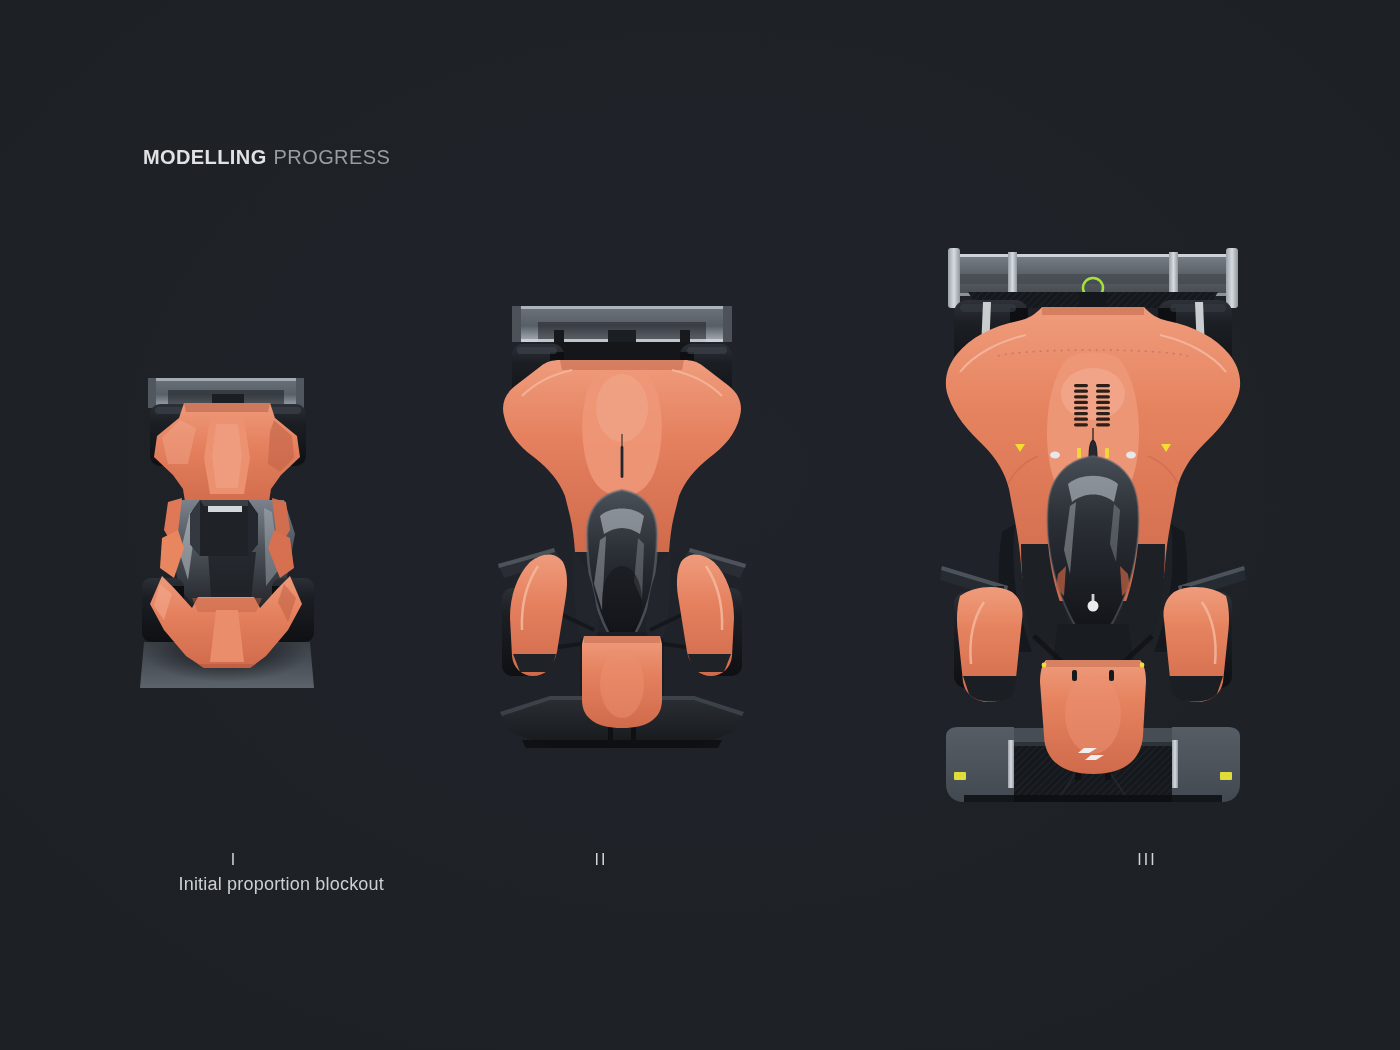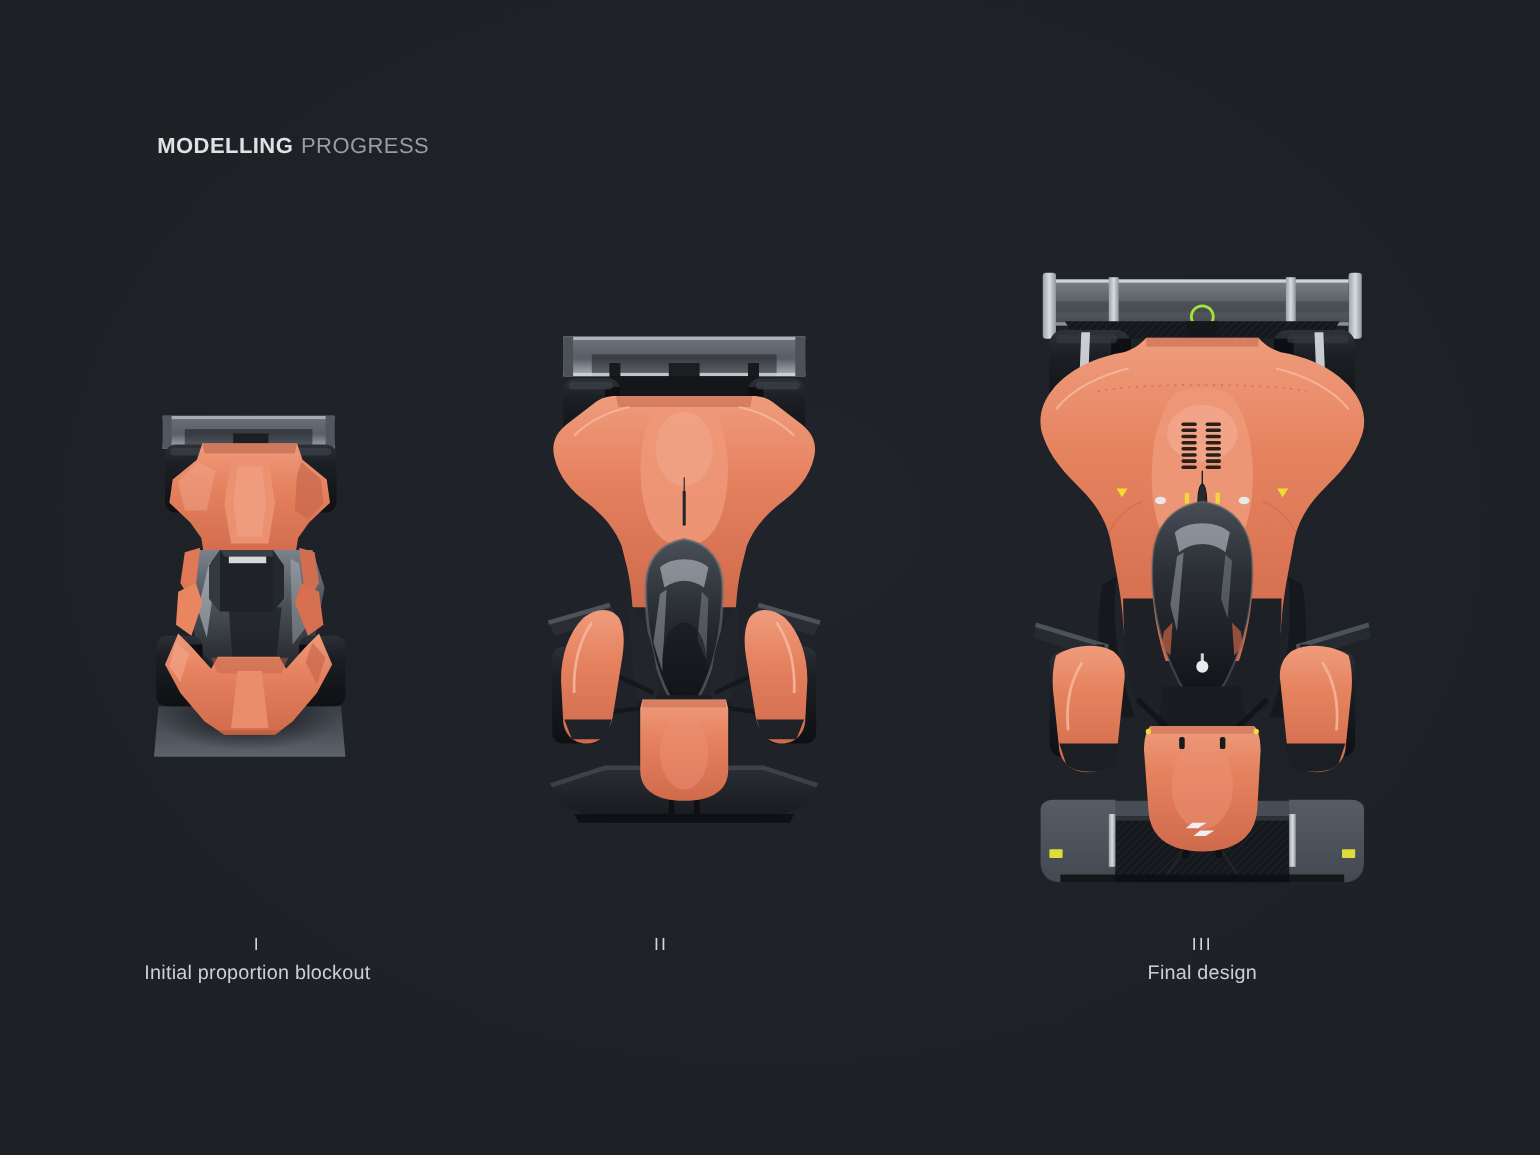--- a/index.html
+++ b/index.html
@@ -1,24 +1,24 @@
 <!DOCTYPE html>
 <html><head>
 <meta charset="utf-8">
 <style>
   html,body{margin:0;padding:0;background:#14161a;}
   .board{position:relative;width:1400px;height:1050px;overflow:hidden;
     background:radial-gradient(1700px 1300px at 50% 45%, #20232a 0%, #1d2024 55%, #1b1e22 100%);
     font-family:"Liberation Sans", sans-serif;}
-  .title{position:absolute;left:143px;top:122px;font-size:20px;letter-spacing:.4px;white-space:nowrap;}
+  .title{position:absolute;left:143px;top:146px;font-size:20px;letter-spacing:.4px;white-space:nowrap;}
   .title .primary{font-weight:700;color:#e0e2e4;}
   .title .secondary{font-weight:400;color:#989da3;margin-left:7px;}
   .stage-label{position:absolute;top:850px;width:300px;text-align:center;}
   .stage-label .numeral{font-size:16px;letter-spacing:2px;line-height:20px;color:#d2d5d8;}
-  .stage-label .caption{font-size:18px;font-weight:400;letter-spacing:.2px;margin-top:4px;color:#cdd0d3;}
+  .stage-label .caption{font-size:18px;font-weight:400;letter-spacing:.2px;margin-top:4px;color:#cdd0d3;text-align:right;}
   figure.render{position:absolute;margin:0;padding:0;}
   figure.render svg{display:block;}
 </style>
 </head>
 <body>
 
 <div class="board">
 
   <div class="title">
     <span class="primary">MODELLING</span><span class="secondary">PROGRESS</span>
@@ -402,18 +402,17 @@
   </svg>
   </figure>
 
   <div class="stage-label" style="left:84px">
     <div class="numeral">I</div>
     <div class="caption">Initial proportion blockout</div>
   </div>
   <div class="stage-label" style="left:451px">
     <div class="numeral">II</div>
   </div>
-  <div class="stage-label" style="left:943px">
+  <div class="stage-label" style="left:997px">
     <div class="numeral">III</div>
-    <div class="caption">Final design</div>
   </div>
 
 </div>
 
 </body></html>

